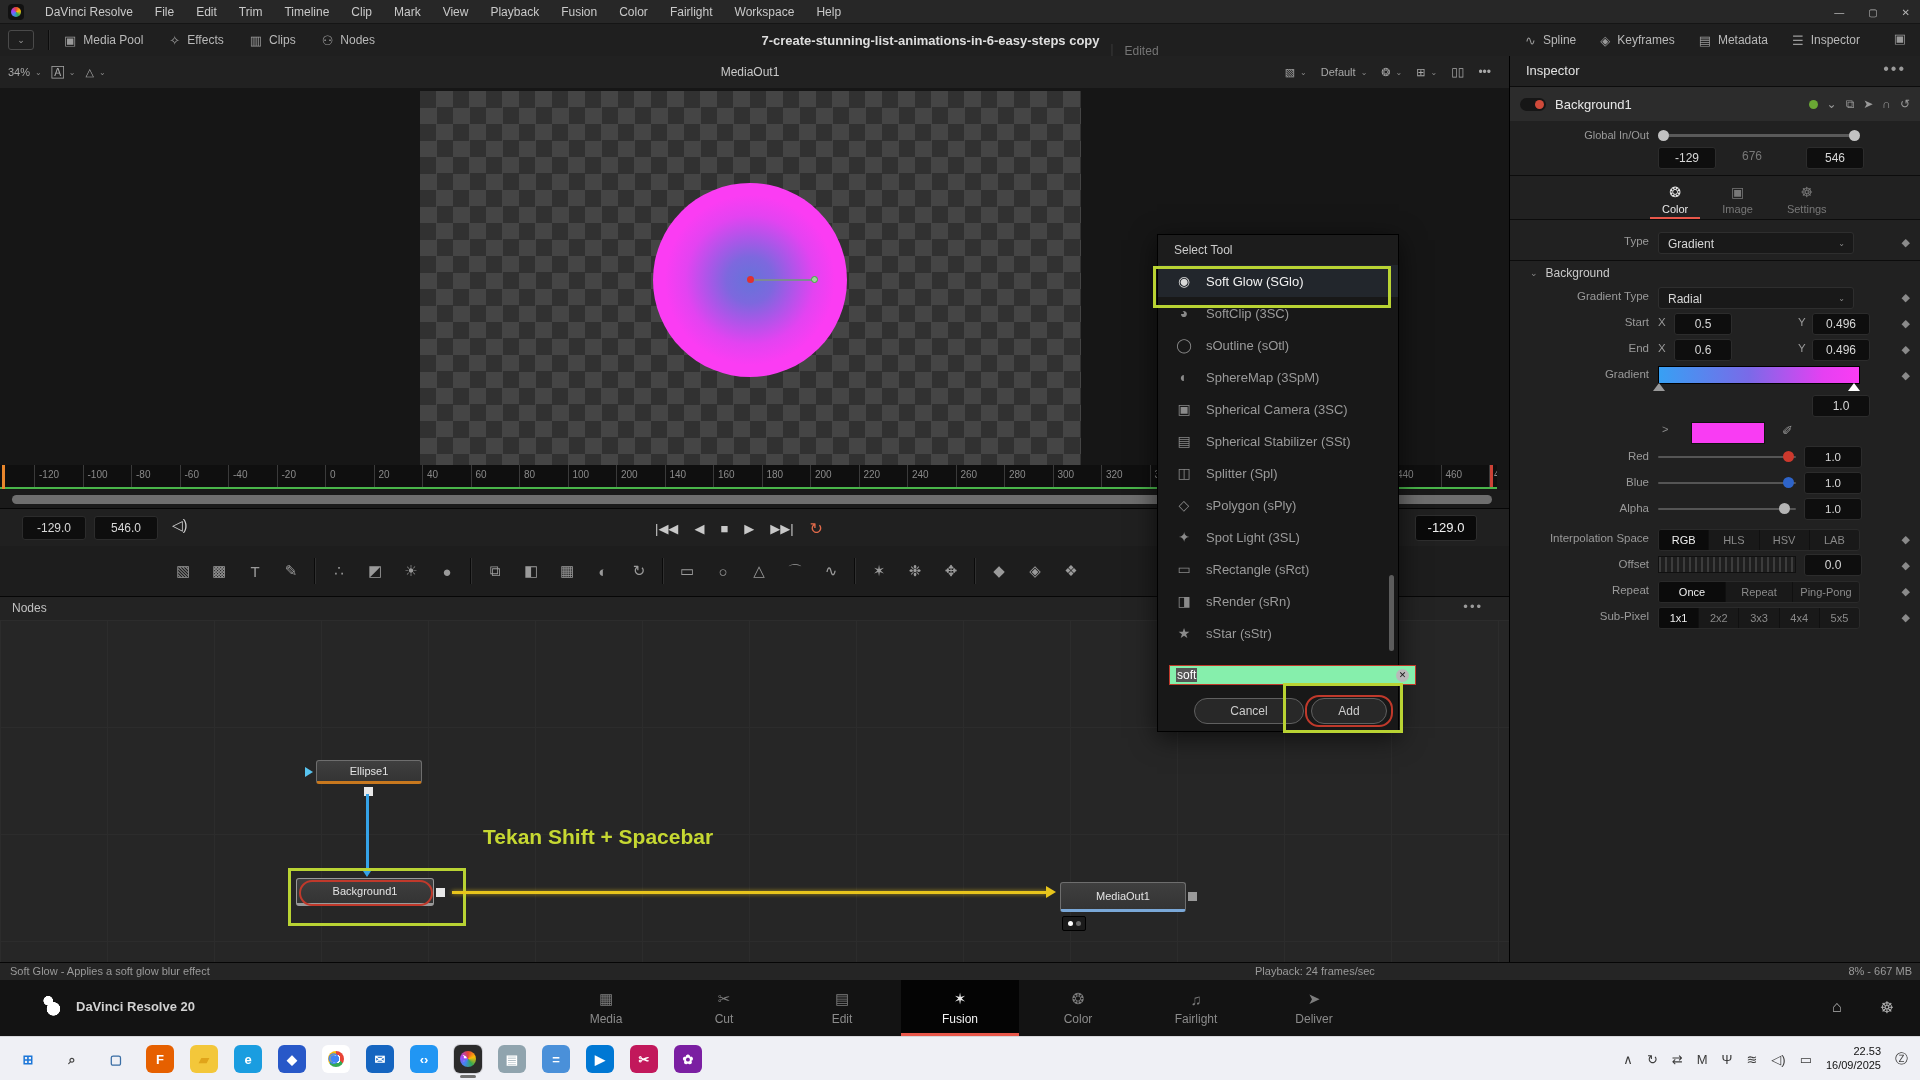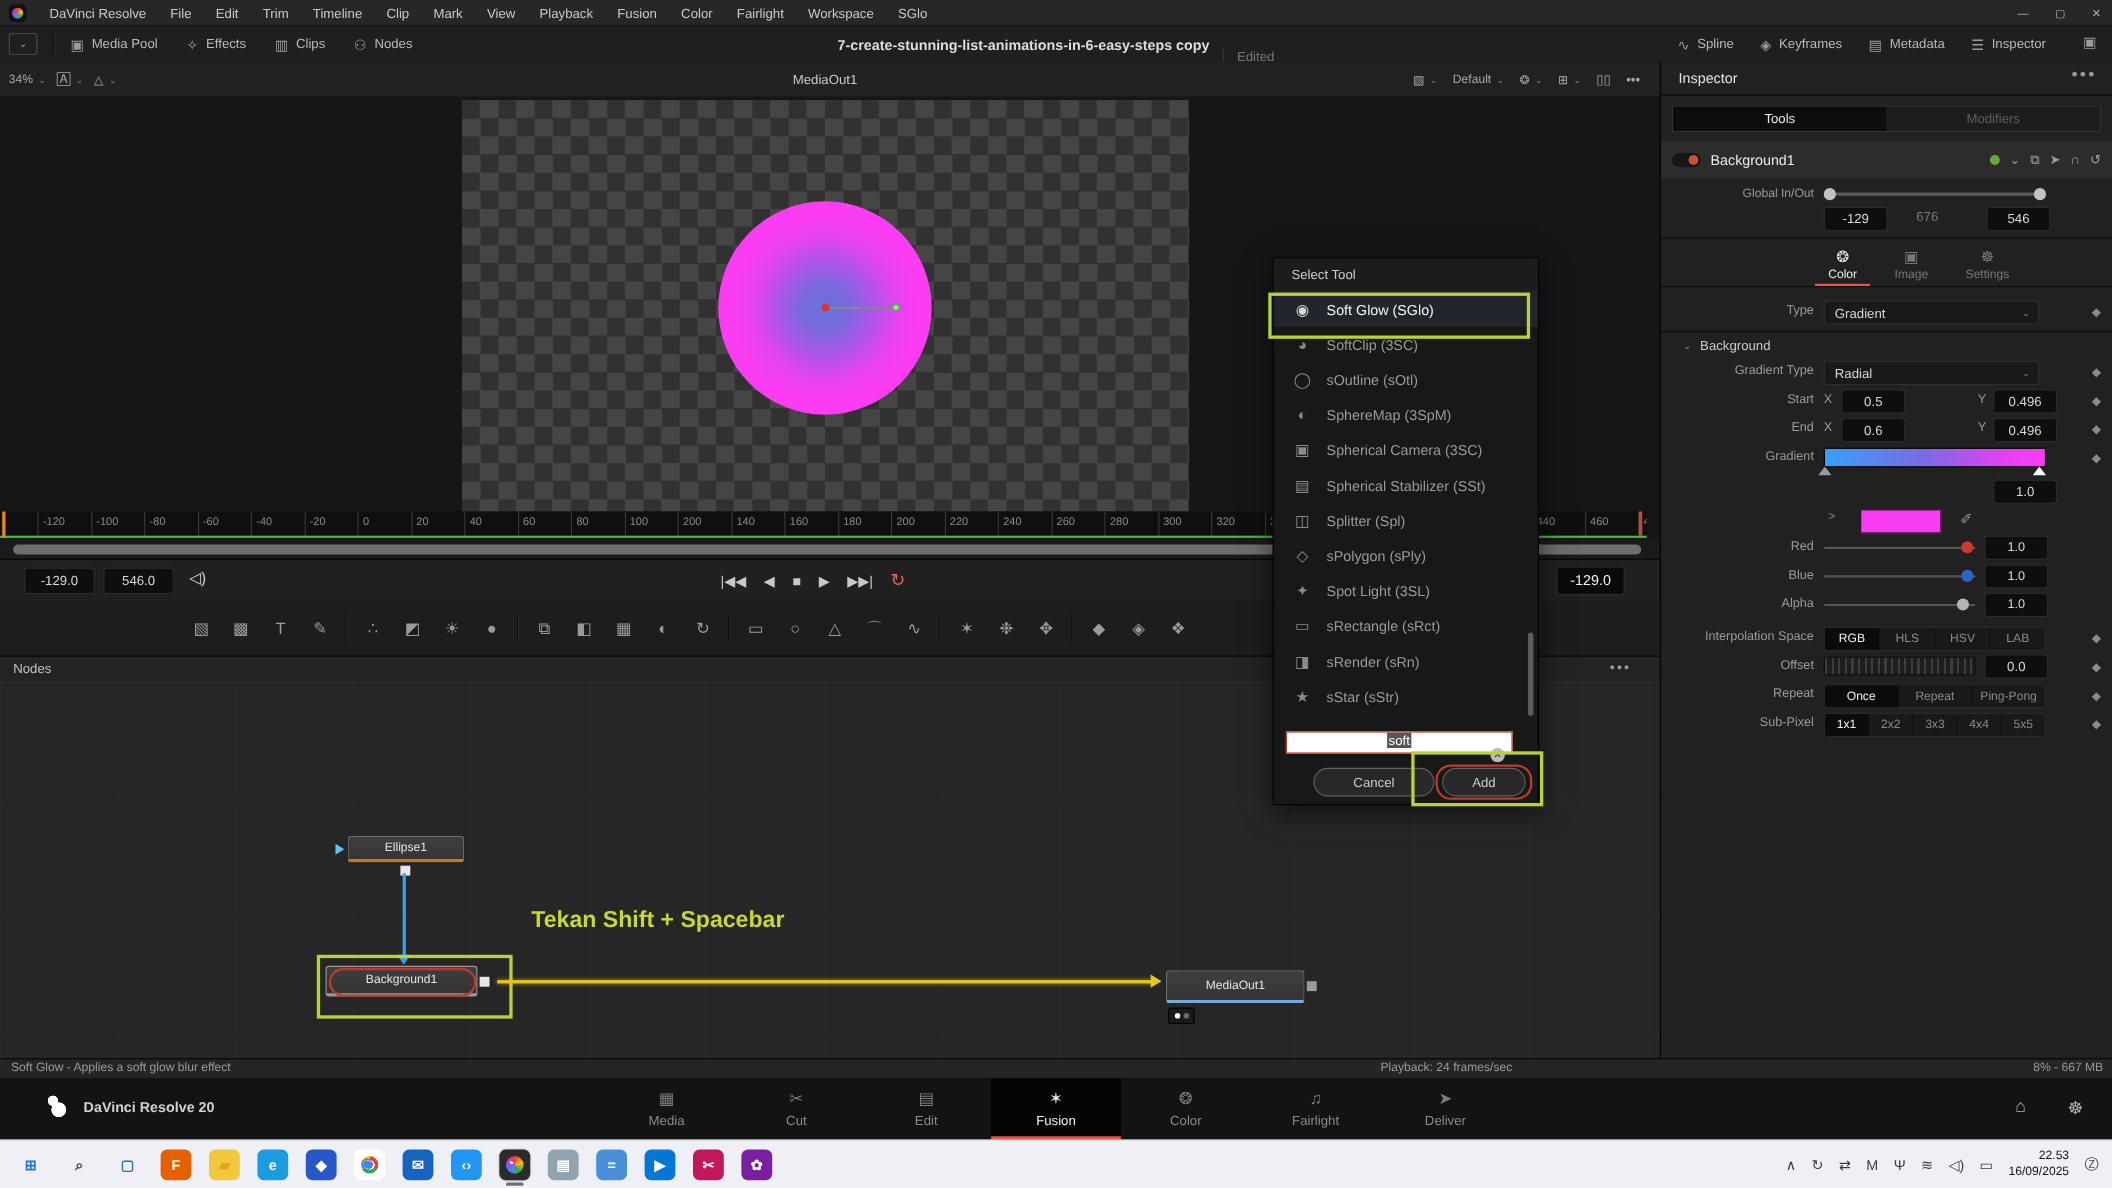--- a/index.html
+++ b/index.html
@@ -97,21 +97,21 @@
 
   
   .dialog{left:1157px;top:234px;width:240px;height:496px;background:#181818;border:1px solid #000;box-shadow:0 6px 24px rgba(0,0,0,.6);z-index:30;}
   .dlg-title{height:30px;background:#1c1c1c;border-bottom:1px solid #2e2e2e;color:#cccccc;font-size:12px;line-height:30px;padding-left:16px;}
   .dlg-list{position:absolute;left:0;top:30px;width:240px;height:396px;overflow:hidden;}
   .dlg-item{height:32px;display:flex;align-items:center;padding-left:16px;gap:12px;color:#9a9a9a;font-size:13px;}
   .dlg-item .ic{width:20px;text-align:center;color:#8a8a8a;font-size:14px;}
   .dlg-item[data-state="selected"]{background:#22262c;color:#f2f2f2;}
   .dlg-item[data-state="selected"] .ic{color:#d8d8d8;}
   .dlg-scroll{position:absolute;right:4px;top:340px;width:5px;height:76px;border-radius:3px;background:#5c5c5c;}
-  .dlg-search{position:absolute;left:11px;top:430px;width:206px;height:20px;background:#ffffff;border:1.5px solid var(--anno_red);box-sizing:border-box;display:flex;align-items:center;padding:0 6px;font-size:12px;color:#eee;flex-direction:column;}
+  .dlg-search{position:absolute;left:11px;top:430px;width:247px;height:20px;background:#86efac;border:1.5px solid var(--anno_red);box-sizing:border-box;display:flex;align-items:center;padding:0 6px;font-size:12px;color:#eee;}
   .dlg-search .sel{background:#555;color:#fff;padding:0 1px;}
   .dlg-clear{margin-left:auto;width:13px;height:13px;border-radius:50%;background:#b9b9b9;color:#1a1a1a;font-size:9px;line-height:13px;text-align:center;}
   .dlg-btn{position:absolute;height:26px;border-radius:13px;border:1px solid #606060;background:#282828;color:#cccccc;font-size:12px;text-align:center;line-height:25px;box-sizing:border-box;}
 
   
   .inspector{left:1509px;top:56px;width:411px;height:906px;background:#212121;border-left:1px solid #000;box-sizing:border-box;}
   .insp-head{height:30px;border-bottom:1px solid #0c0c0c;position:relative;}
   .insp-head .t{position:absolute;left:16px;top:7px;color:#e2e2e2;font-size:13px;}
   .insp-head .m{position:absolute;right:14px;top:4px;color:#9a9a9a;letter-spacing:2px;}
   .insp-tabs{display:flex;margin:9px 10px 8px 10px;border:1px solid #333;}
@@ -203,21 +203,21 @@
         <div class="menu-item" data-name="menu-item">Trim</div>
         <div class="menu-item" data-name="menu-item">Timeline</div>
         <div class="menu-item" data-name="menu-item">Clip</div>
         <div class="menu-item" data-name="menu-item">Mark</div>
         <div class="menu-item" data-name="menu-item">View</div>
         <div class="menu-item" data-name="menu-item">Playback</div>
         <div class="menu-item" data-name="menu-item">Fusion</div>
         <div class="menu-item" data-name="menu-item">Color</div>
         <div class="menu-item" data-name="menu-item">Fairlight</div>
         <div class="menu-item" data-name="menu-item">Workspace</div>
-        <div class="menu-item" data-name="menu-item">SGlo</div>
+        <div class="menu-item" data-name="menu-item">Help</div>
       </div>
     <div class="win-controls" data-name="window-controls">
 
     <span data-name="minimize-button">—</span>
         <span data-name="maximize-button">▢</span>
         <span data-name="close-button">✕</span>
       </div>
   </div>
 
   <div class="abs toolbar" data-name="top-toolbar">
@@ -520,25 +520,20 @@
     <div class="anno-oval" style="left:147px;top:460px;width:84px;height:28px;" data-name="annotation-oval-add"></div>
   </div>
   <div class="abs anno-box" style="left:1153px;top:266px;width:232px;height:36px;z-index:31;" data-name="annotation-box-soft-glow"></div>
   <div class="abs anno-box" style="left:1283px;top:683px;width:114px;height:44px;z-index:31;" data-name="annotation-box-add-button"></div>
 
   <div class="abs inspector" data-name="inspector-panel">
     <div class="insp-head">
       <span class="t" data-name="inspector-title">Inspector</span>
       <span class="m" data-name="inspector-menu">•••</span>
     </div>
-    <div class="insp-tabs">
-
-    <div class="insp-tab" data-name="tab-tools" data-state="active">Tools</div>
-        <div class="insp-tab" data-name="tab-modifiers">Modifiers</div>
-      </div>
     <div class="node-row" data-name="inspector-node-header">
       <span class="toggle" data-name="node-enable-toggle"></span>
       <span class="nm" data-name="inspector-node-name">Background1</span>
       <span class="gdot" data-name="node-color-dot"></span>
       <span class="ic vb-caret" data-name="node-color-caret">⌄</span>
       <span class="ic" data-name="copy-settings-icon">⧉</span>
       <span class="ic" data-name="pin-icon">➤</span>
       <span class="ic" data-name="lock-icon">∩</span>
       <span class="ic" data-name="reset-icon">↺</span>
     </div>

